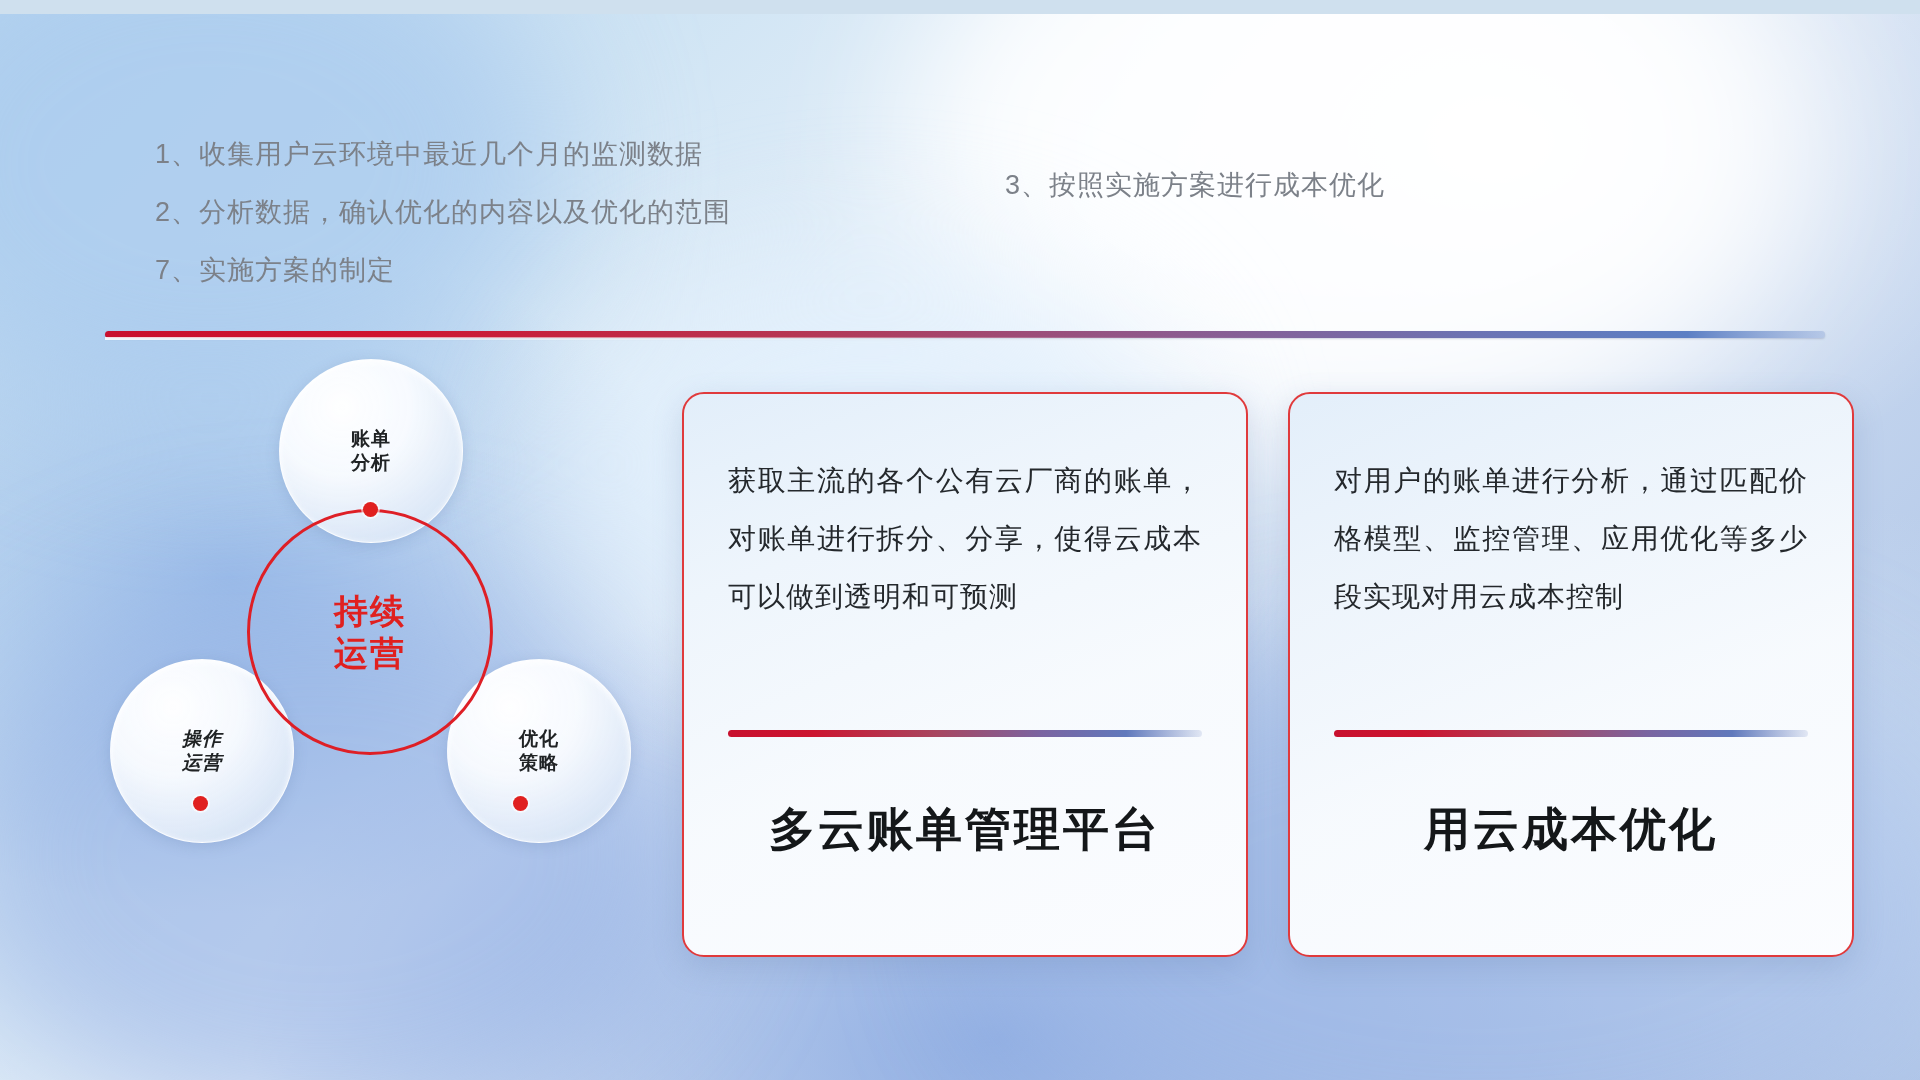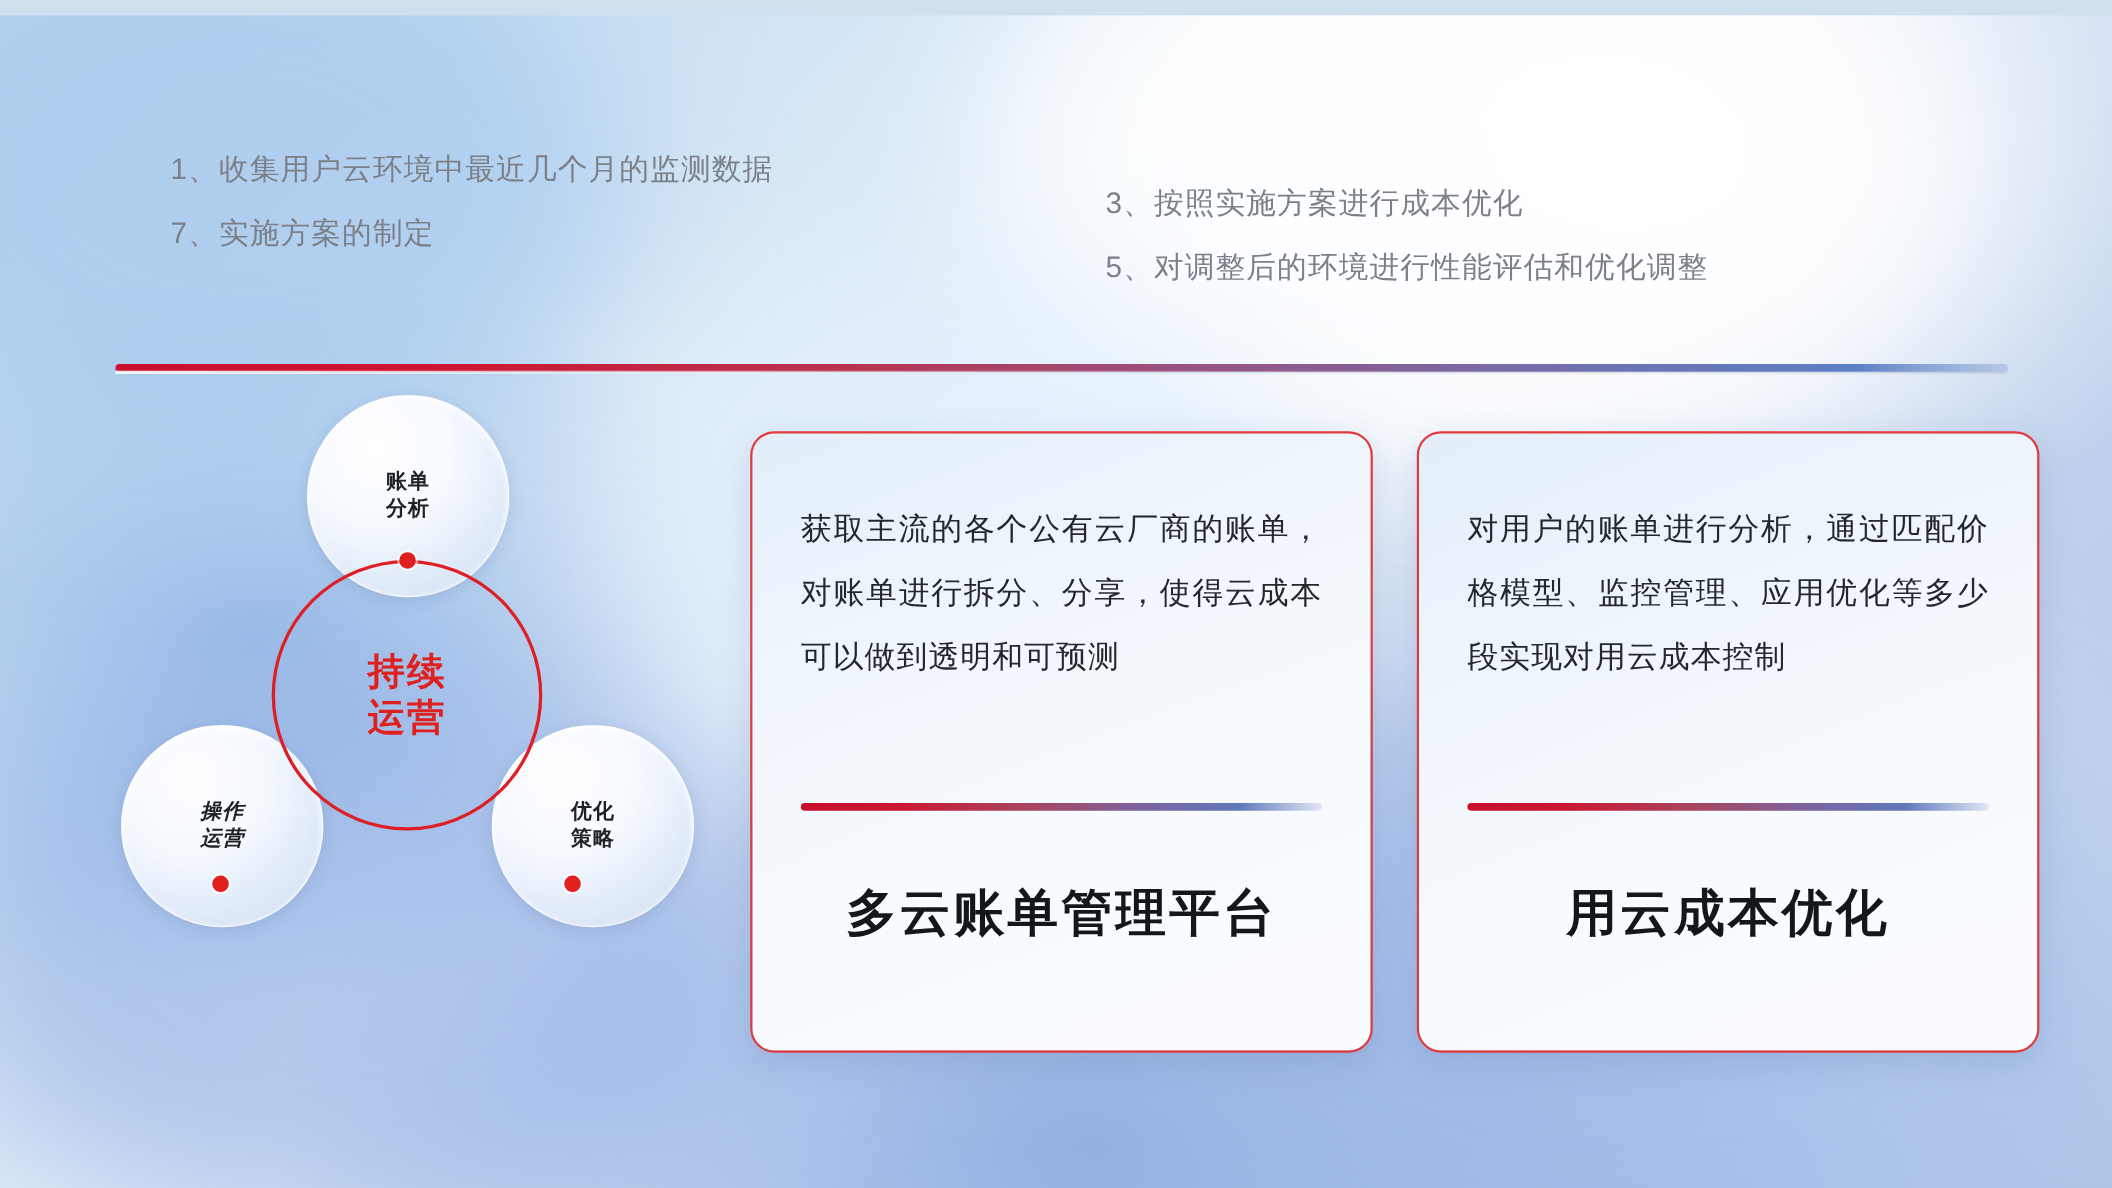--- a/index.html
+++ b/index.html
@@ -196,26 +196,26 @@
 <div id="slide">
 
   <div class="bg-blob blob-a"></div>
   <div class="bg-blob blob-b"></div>
   <div class="bg-blob blob-c"></div>
   <div class="bg-blob blob-d"></div>
   <div class="bg-blob blob-e"></div>
 
   <div class="bullets" id="bullets-left">
     <div class="line">1、收集用户云环境中最近几个月的监测数据</div>
+    <div class="line">2、分析数据，确认优化的内容以及优化的范围</div>
     <div class="line">7、实施方案的制定</div>
   </div>
 
   <div class="bullets" id="bullets-right">
     <div class="line">3、按照实施方案进行成本优化</div>
-    <div class="line">5、对调整后的环境进行性能评估和优化调整</div>
   </div>
 
   <div id="divider"></div>
 
   <div id="venn">
 
     <div class="bubble" id="bubble-top">
       <span>账单</span>
       <span>分析</span>
     </div>

